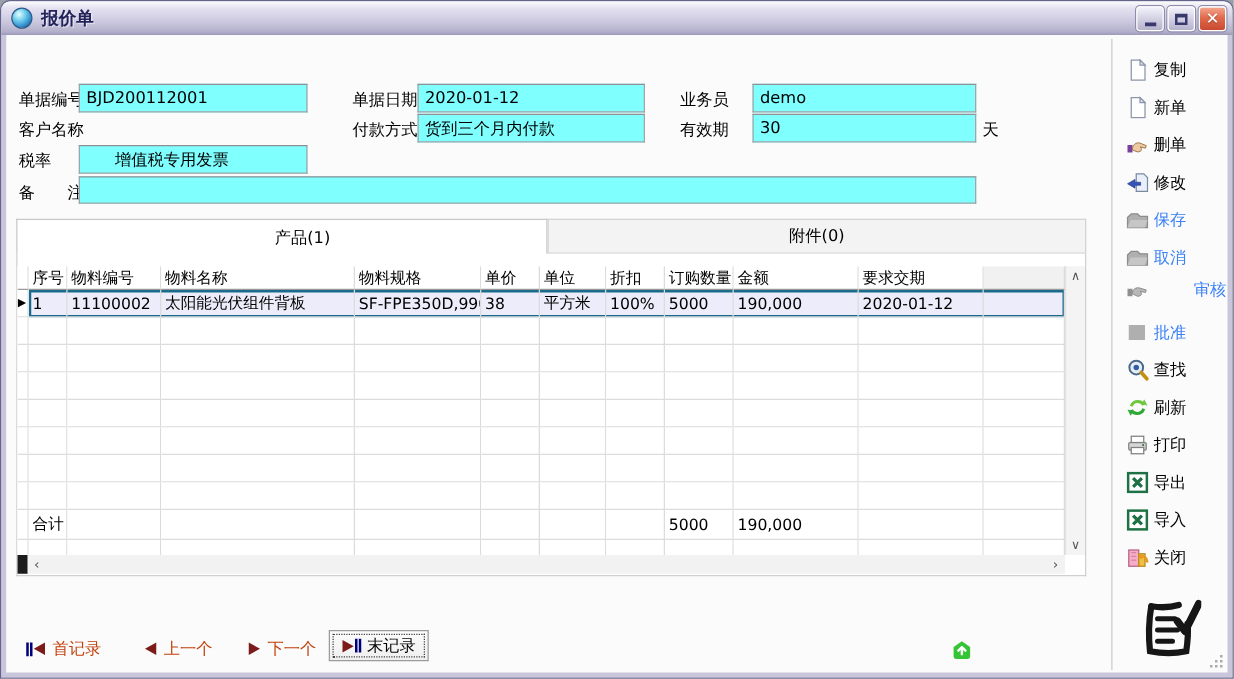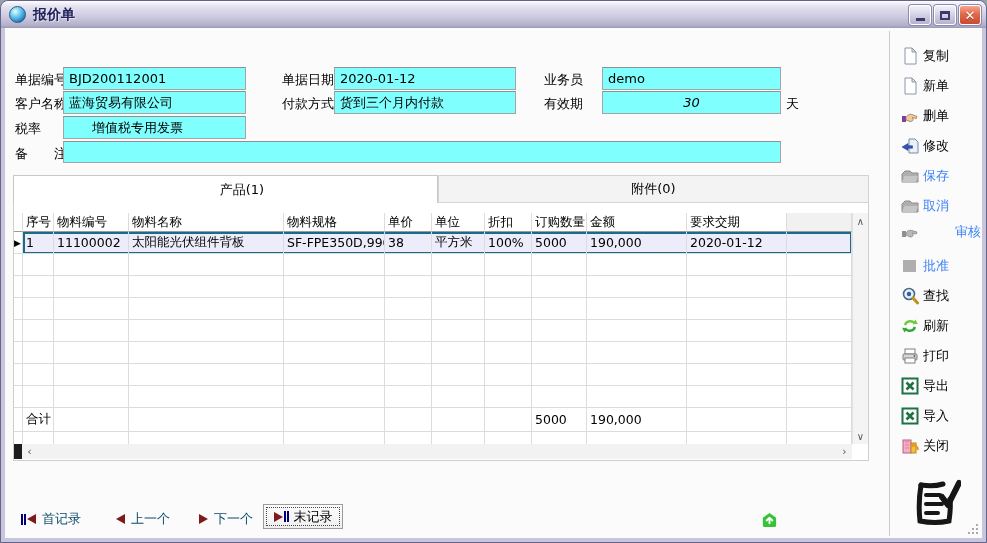--- a/index.html
+++ b/index.html
@@ -25,21 +25,21 @@
   .tb-btn.close { background:linear-gradient(180deg,#F4A68E,#E06A4C 45%,#C94A30); }
   .glyph-min { width:9px; height:3px; background:#39396E; margin-top:9px; }
   .glyph-max { width:10px; height:9px; border:2px solid #39396E; border-top-width:3px; }
   .glyph-close { color:#fff; font-weight:bold; font-size:13px; line-height:1; text-shadow:0 1px 1px rgba(0,0,0,.3); }
 
   
   .flabel { position:absolute; font-size:13px; color:#000; white-space:pre; }
   .ffield { position:absolute; height:23px; background:#80FFFF; border:1px solid #A3A3A8;
     border-top-color:#8F8F94; font-size:13px; color:#000; padding:0 5px;
     font-family:"DejaVu Sans","Liberation Sans",sans-serif; outline:none; }
-  .ffield.num { text-align:center;font-style:italic; }
+  .ffield.num { text-align:left; }
 
   
   .tab { position:absolute; top:174px; height:28px; display:flex; align-items:center; justify-content:center;
          font-size:13px; color:#000; }
   .tab.active { left:12px; width:425px; background:#FFFFFF; border:1px solid #C8C8C8; border-bottom:none; z-index:3;padding-left:33px; }
   .tab.inactive { left:437px; width:431px; background:#F3F3F3; border:1px solid #D4D4D4; }
   .tabpanel { position:absolute; left:12px; top:202px; width:856px; height:258px; background:#FFFFFF;
               border:1px solid #CFCFCF; border-top:none; z-index:2; }
 
   
@@ -63,21 +63,21 @@
 
   .vsb { position:absolute; right:0; top:0; width:16px; height:231px; background:#F4F4F4;
          border-left:1px solid #E2E2E2; display:flex; flex-direction:column; justify-content:space-between; }
   .vsb .arr { height:16px; display:flex; align-items:center; justify-content:center; font-size:10px; color:#555; }
   .hsb { position:absolute; left:0; top:231px; width:838px; height:15px; background:#F2F2F2; display:flex; align-items:center; }
   .hsb .blk { width:8px; height:15px; background:#1C1C1C; }
   .hsb .arr { width:15px; text-align:center; font-size:11px; color:#555; }
   .hsb .track { flex:1; }
 
   
-  .nav { position:absolute; top:505px; height:26px; display:flex; align-items:center; gap:6px; font-size:13px; color:#0c4a6e; }
+  .nav { position:absolute; top:505px; height:26px; display:flex; align-items:center; gap:6px; font-size:13px; color:#c2410c; }
   .nav-icon { display:flex; align-items:center; gap:1px; }
   .bar { width:2px; height:11px; background:#00007B; }
   .tri-l { width:0; height:0; border-top:5.5px solid transparent; border-bottom:5.5px solid transparent; border-right:9px solid #7D1A1A; }
   .tri-r { width:0; height:0; border-top:5.5px solid transparent; border-bottom:5.5px solid transparent; border-left:9px solid #7D1A1A; }
   .nav-btn { position:absolute; left:262px; top:503px; width:80px; height:25px; display:flex; align-items:center; justify-content:center;
      gap:5px; background:linear-gradient(#FCFCFC,#EFEFEF); border:1px solid #9B9B9B; outline:1px dotted #444; outline-offset:-4px; font-size:13px; }
 
   
   .divider { position:absolute; left:888px; top:30px; width:1px; height:505px; background:#CBCBCB; }
   .sb-btn { position:absolute; left:900px; width:80px; height:22px; display:flex; align-items:center; gap:4px;
@@ -111,21 +111,20 @@
   </div>
 
   <div class="flabel" style="left:14px; top:70px;">单据编号</div>
   <input class="ffield" style="left: 62px; top: 66px; width: 183px;" value="BJD200112001">
   <div class="flabel" style="left:281px; top:70px;">单据日期</div>
   <input class="ffield" style="left: 333px; top: 66px; width: 182px;" value="2020-01-12">
   <div class="flabel" style="left:543px; top:70px;">业务员</div>
   <input class="ffield" style="left: 601px; top: 66px; width: 179px;" value="demo">
 
   <div class="flabel" style="left:14px; top:94px;">客户名称</div>
-  <input class="ffield" style="left: 62px; top: 90px; width: 183px;" value="蓝海贸易有限公司">
   <div class="flabel" style="left:281px; top:94px;">付款方式</div>
   <input class="ffield" style="left: 333px; top: 90px; width: 182px;" value="货到三个月内付款">
   <div class="flabel" style="left:543px; top:94px;">有效期</div>
   <input class="ffield num" style="left: 601px; top: 90px; width: 179px;" value="30">
   <div class="flabel" style="left:785px; top:94px;">天</div>
 
   <div class="flabel" style="left:14px; top:119px;">税率</div>
   <input class="ffield" style="left: 62px; top: 115px; width: 183px; padding-left: 28px;" value="增值税专用发票">
 
   <div class="flabel" style="left:14px; top:144px;">备　　注</div>

